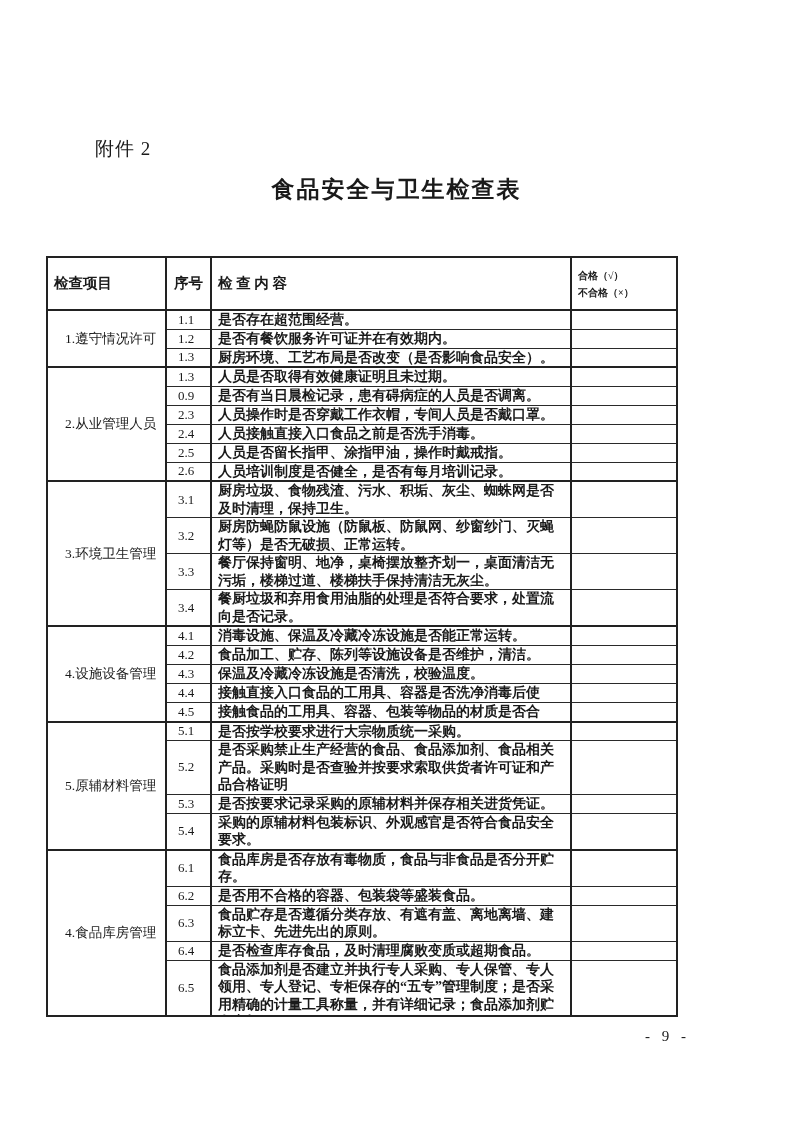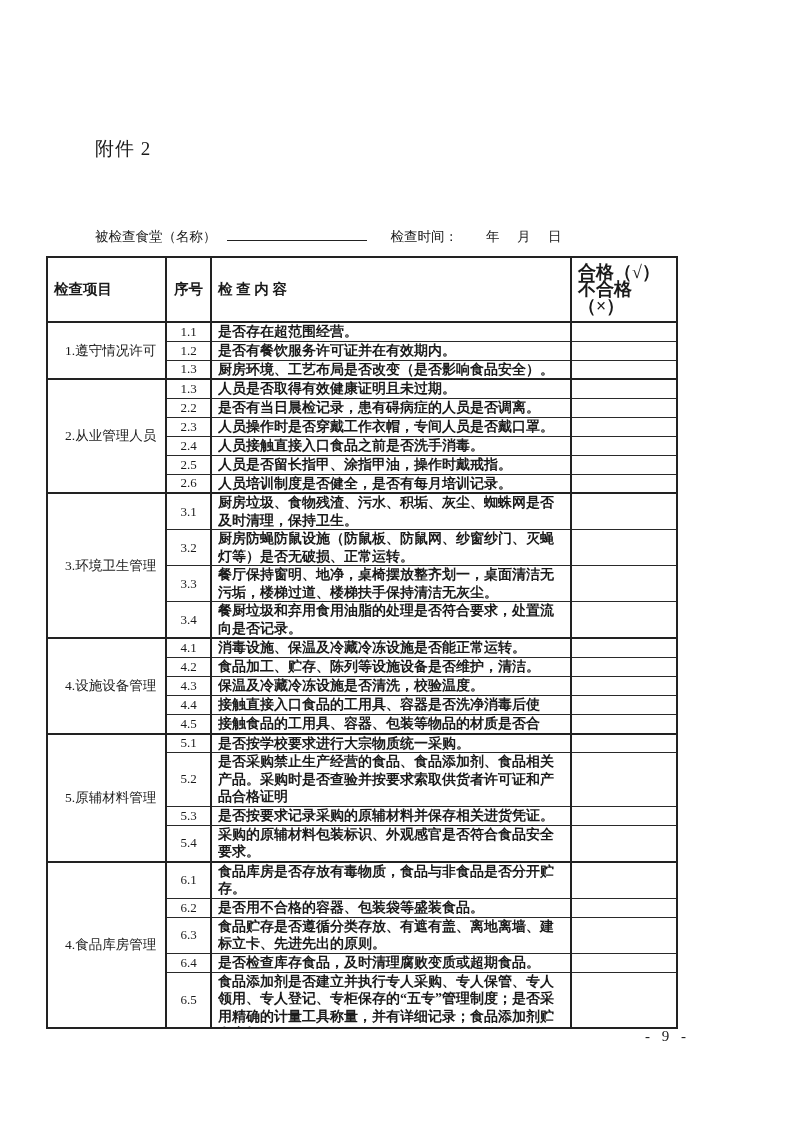--- a/index.html
+++ b/index.html
@@ -79,31 +79,31 @@
   .inspect-table tr.section-start td { border-top: 2px solid #222; }
 
   .inspect-table thead th {
     height: 38px;
     font-weight: bold;
     font-size: 14.5px;
     text-align: left;
     padding: 6px 6px;
   }
   .inspect-table thead th.h-no { text-align: center; padding: 16px 2px; }
-  .inspect-table thead th.h-result { line-height: 17px; font-size: 18px; }
+  .inspect-table thead th.h-result { line-height: 17px; font-size: 10px; }
 
   td.cat {
     font-size: 13.5px;
     padding-left: 17px;
     text-align: left;
   }
   td.no {
-    text-align: center;
     font-size: 13px;
     font-family: "Liberation Serif", "DejaVu Serif", serif;
+    padding-left: 11px;
   }
   td.content {
     padding: 0 6px;
     font-size: 14px;
   }
   td.content .cell-text {
     line-height: 17.5px;
     overflow: hidden;
     font-weight: bold;
   }
@@ -122,24 +122,22 @@
     letter-spacing: 4px;
   }
 </style>
 </head>
 <body>
 
 <div class="page">
 
   <div class="attachment">附件 2</div>
 
-
-  <div class="meta-line">
-    <span>被检查食堂（名称）</span><span class="fill-line"></span><span class="time-label">检查时间：</span><span class="date-fields">年　月　日</span>
-  </div>
+  <div class="doc-title">食品安全与卫生检查表</div>
+
 
   <table class="inspect-table">
     <colgroup>
       <col class="c-cat">
         <col class="c-no">
         <col class="c-content">
         <col class="c-result">
     </colgroup>
     <thead>
       <tr>
@@ -177,21 +175,21 @@
         </tr>
         <tr class="lines-1 section-start">
           <td class="cat" rowspan="6">2.从业管理人员</td>
           <td class="no">1.3</td>
           <td class="content">
             <div class="cell-text">人员是否取得有效健康证明且未过期。</div>
           </td>
           <td class="result"></td>
         </tr>
         <tr class="lines-1">
-          <td class="no">2.2</td>
+          <td class="no">0.9</td>
           <td class="content">
             <div class="cell-text">是否有当日晨检记录，患有碍病症的人员是否调离。</div>
           </td>
           <td class="result"></td>
         </tr>
         <tr class="lines-1">
           <td class="no">2.3</td>
           <td class="content">
             <div class="cell-text">人员操作时是否穿戴工作衣帽，专间人员是否戴口罩。</div>
           </td>

